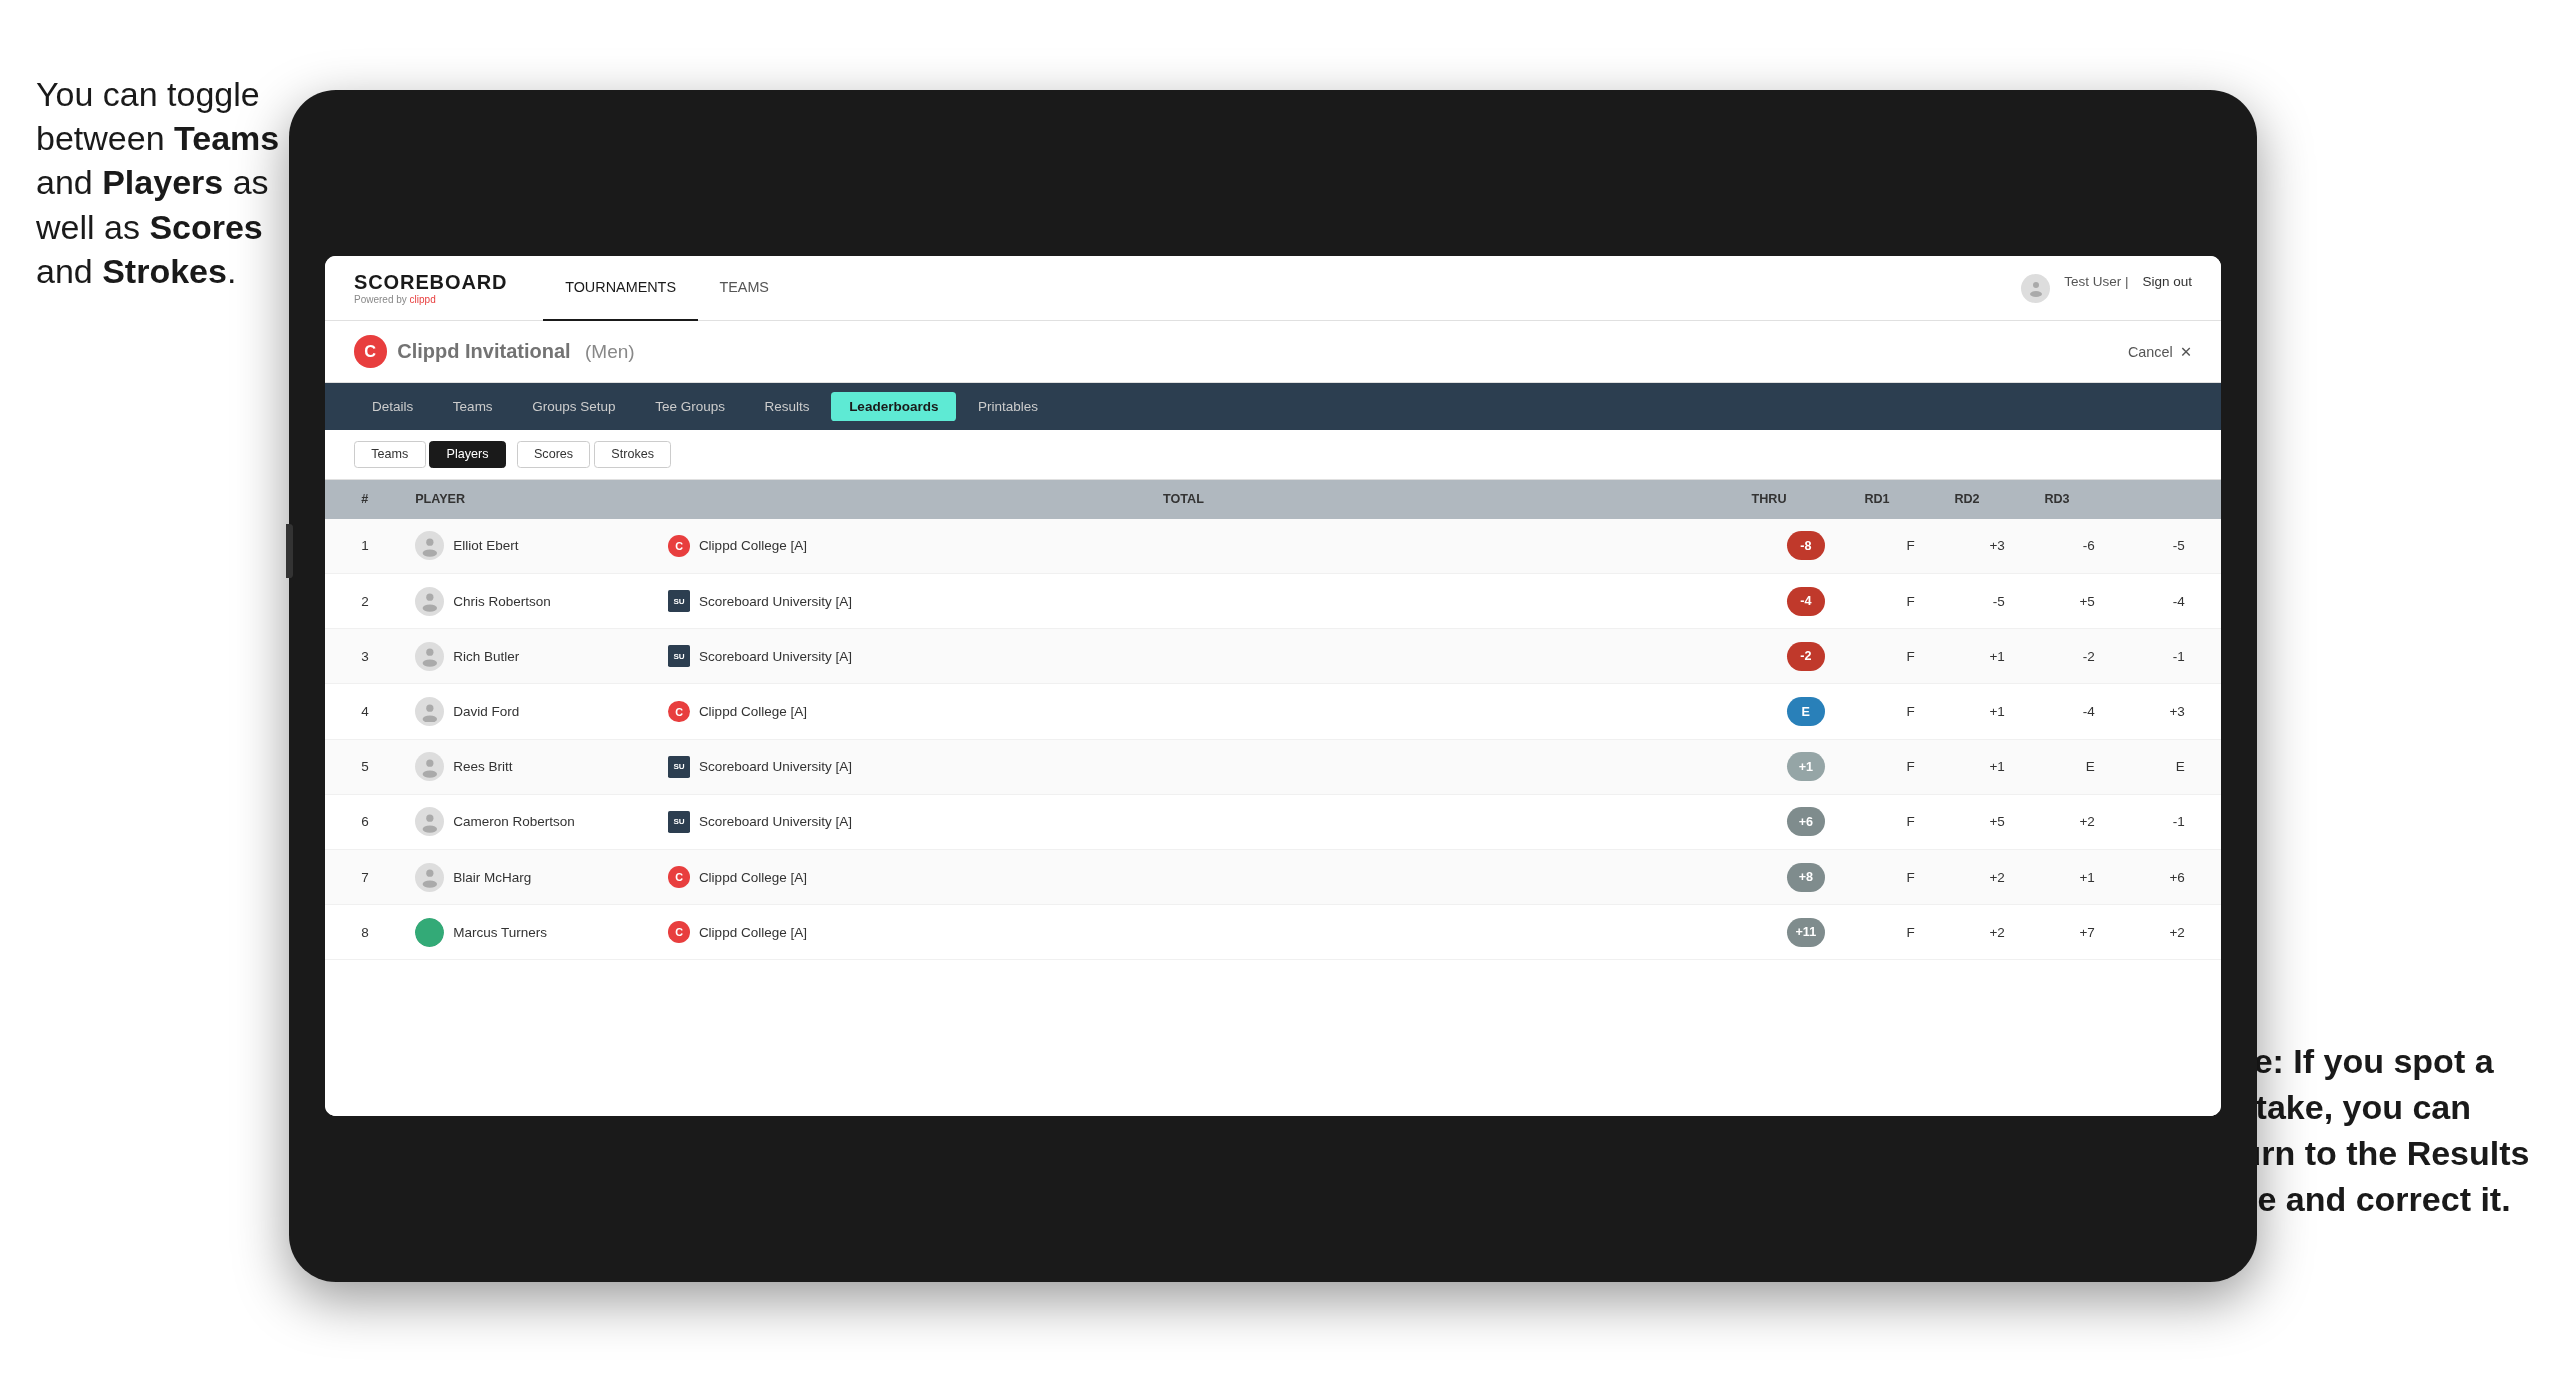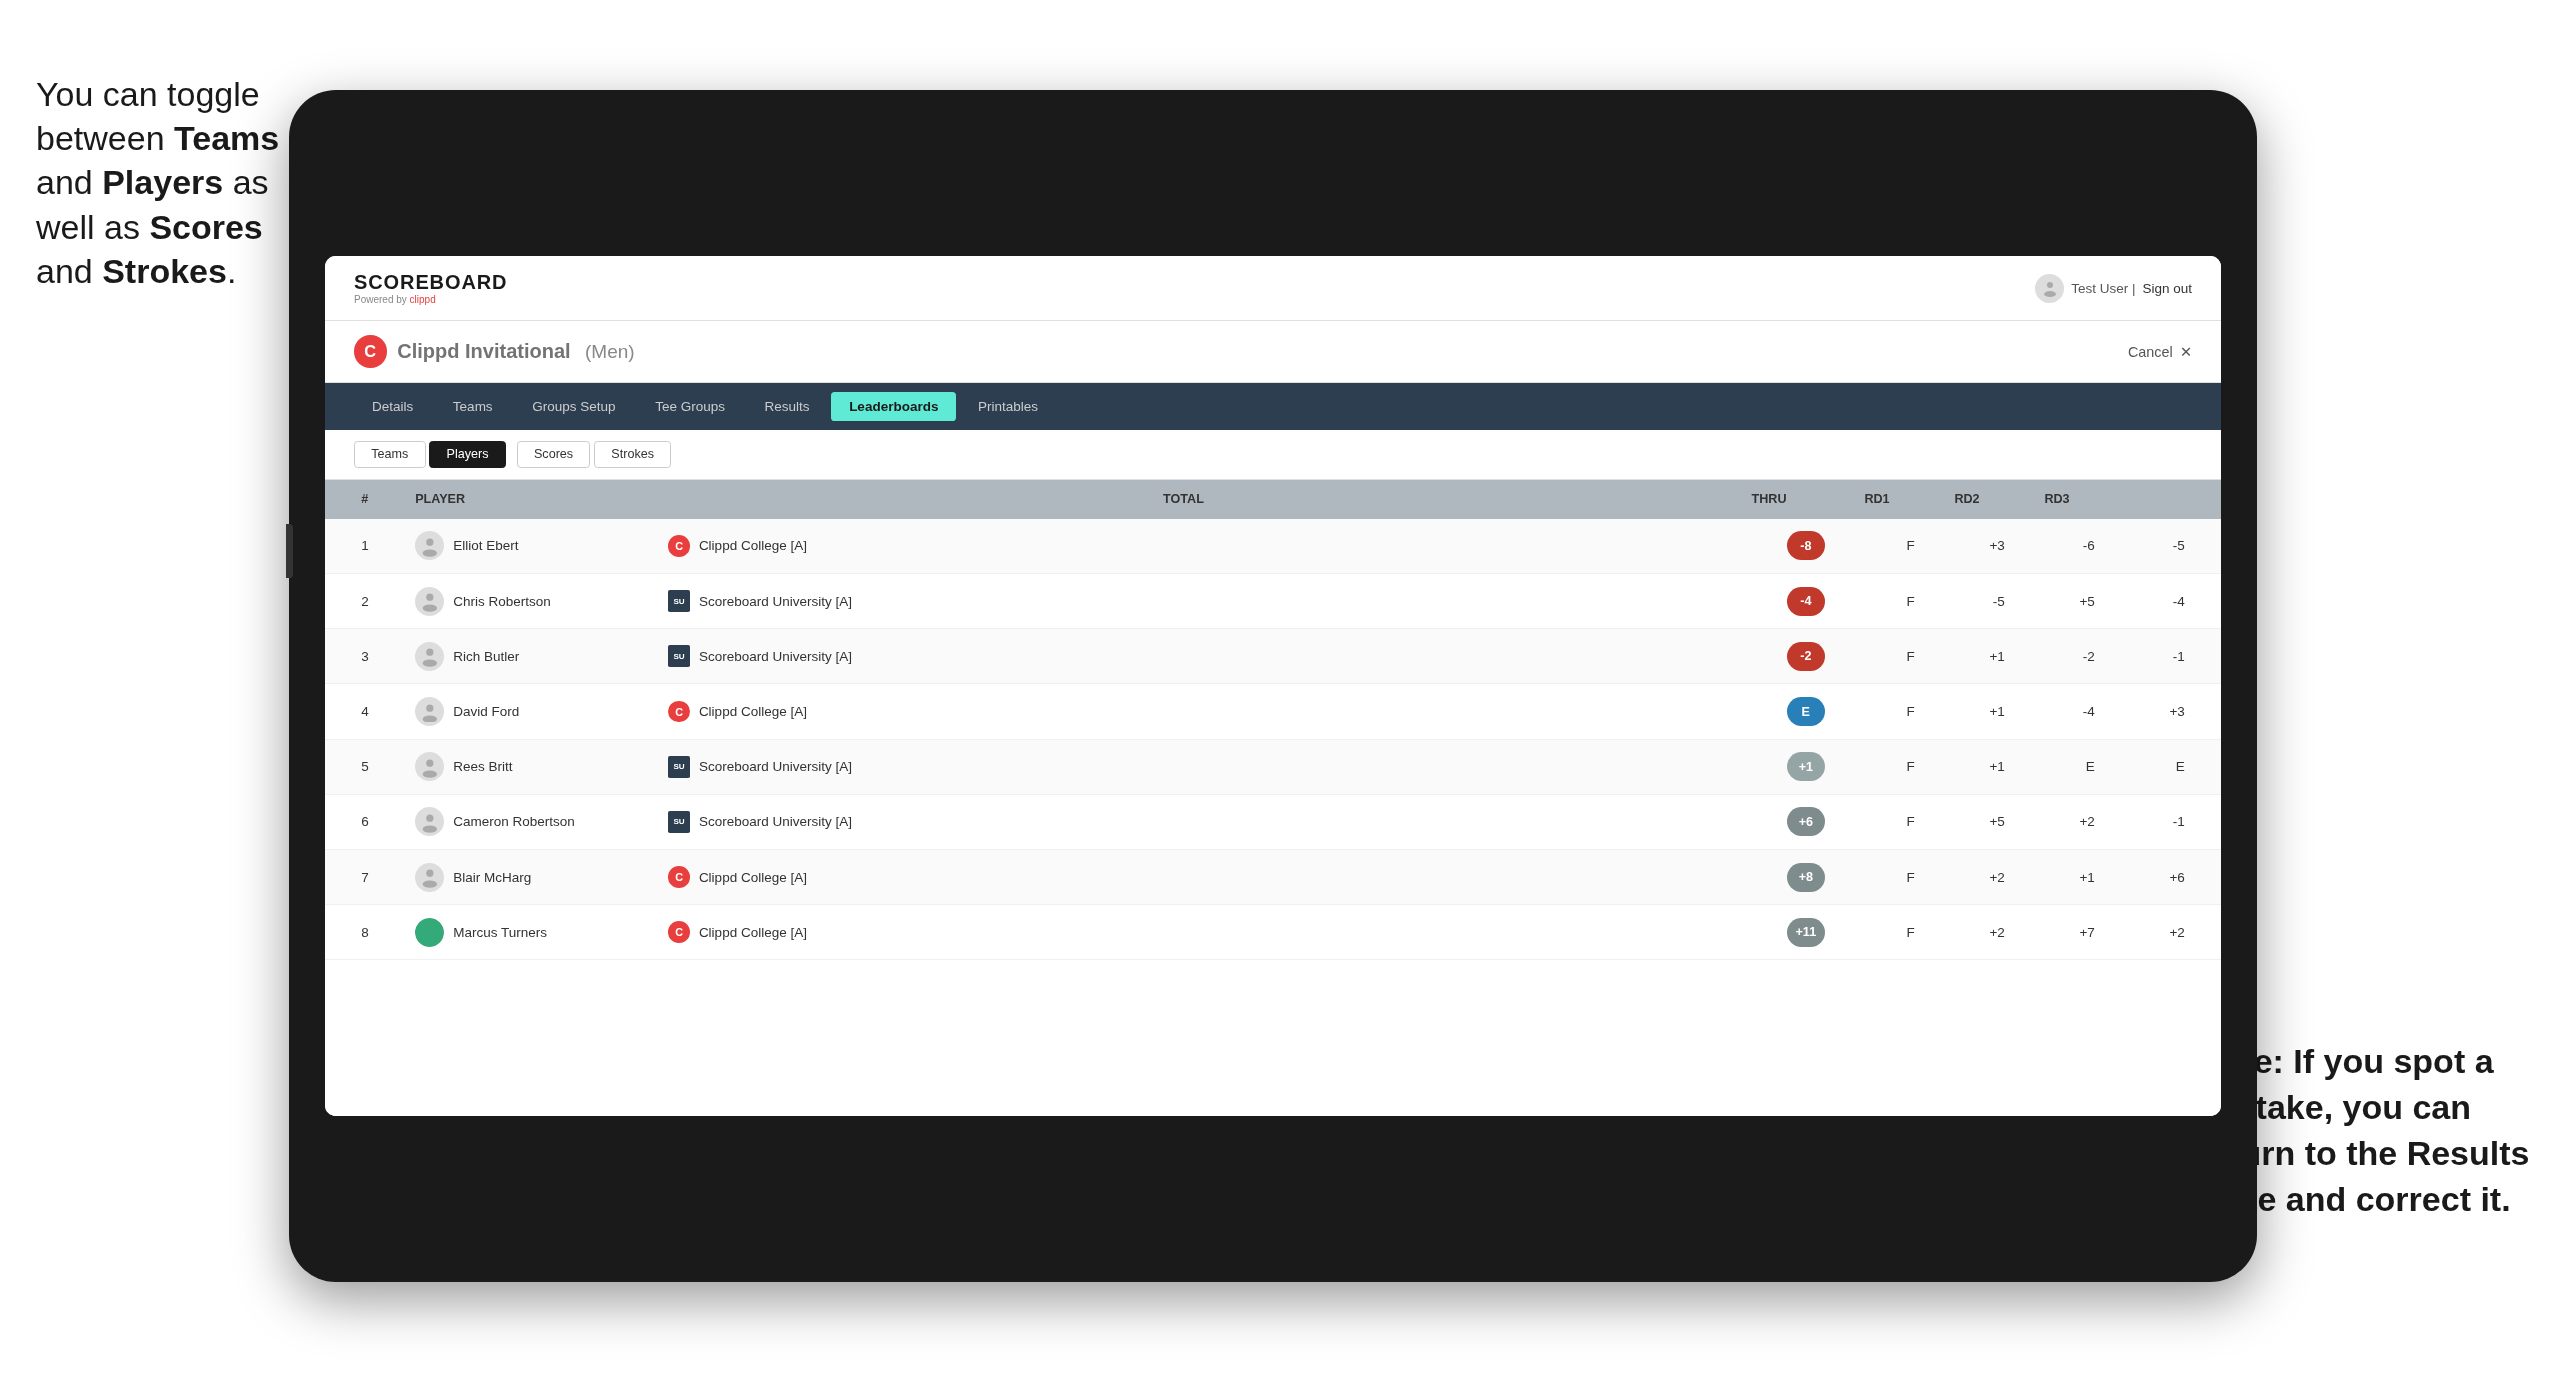--- a/index.html
+++ b/index.html
@@ -112,22 +112,21 @@
       cursor: pointer;
       border-bottom: 2.7px solid transparent;
       font-weight: 500;
     }
     .nav-link.active {
       color: #1a1a1a;
       border-bottom: 2.7px solid #1a1a1a;
     }
     .nav-right {
       display: flex;
-      align-items: center;
-      gap: 7px;
+      gap: 14px;
       margin-left: auto;
     }
     .user-avatar {
       width: 29px;
       height: 29px;
       background: #ddd;
       border-radius: 50%;
       display: flex;
       align-items: center;
       justify-content: center;
@@ -364,20 +363,24 @@
 </div>
 
 <div class="tablet-frame">
   <div class="tablet-screen">
 
     <div class="top-nav">
       <div class="logo-area">
         <span class="logo-title">SCOREBOARD</span>
         <span class="logo-subtitle">Powered by <span style="color:#e83e3e">clippd</span></span>
       </div>
+      <nav class="nav-links">
+        <div class="nav-link active">TOURNAMENTS</div>
+        <div class="nav-link">TEAMS</div>
+      </nav>
       <div class="nav-right">
         <div class="user-avatar">
           <svg viewBox="0 0 24 24" width="18" height="18">
               <circle cx="12" cy="8" r="4" fill="#aaa"></circle>
               <ellipse cx="12" cy="20" rx="8" ry="4" fill="#aaa"></ellipse>
             </svg>
         </div>
         <span class="nav-user-text">Test User |</span>
         <span class="nav-user-text" style="cursor:pointer;color:#333;">Sign out</span>
       </div>

